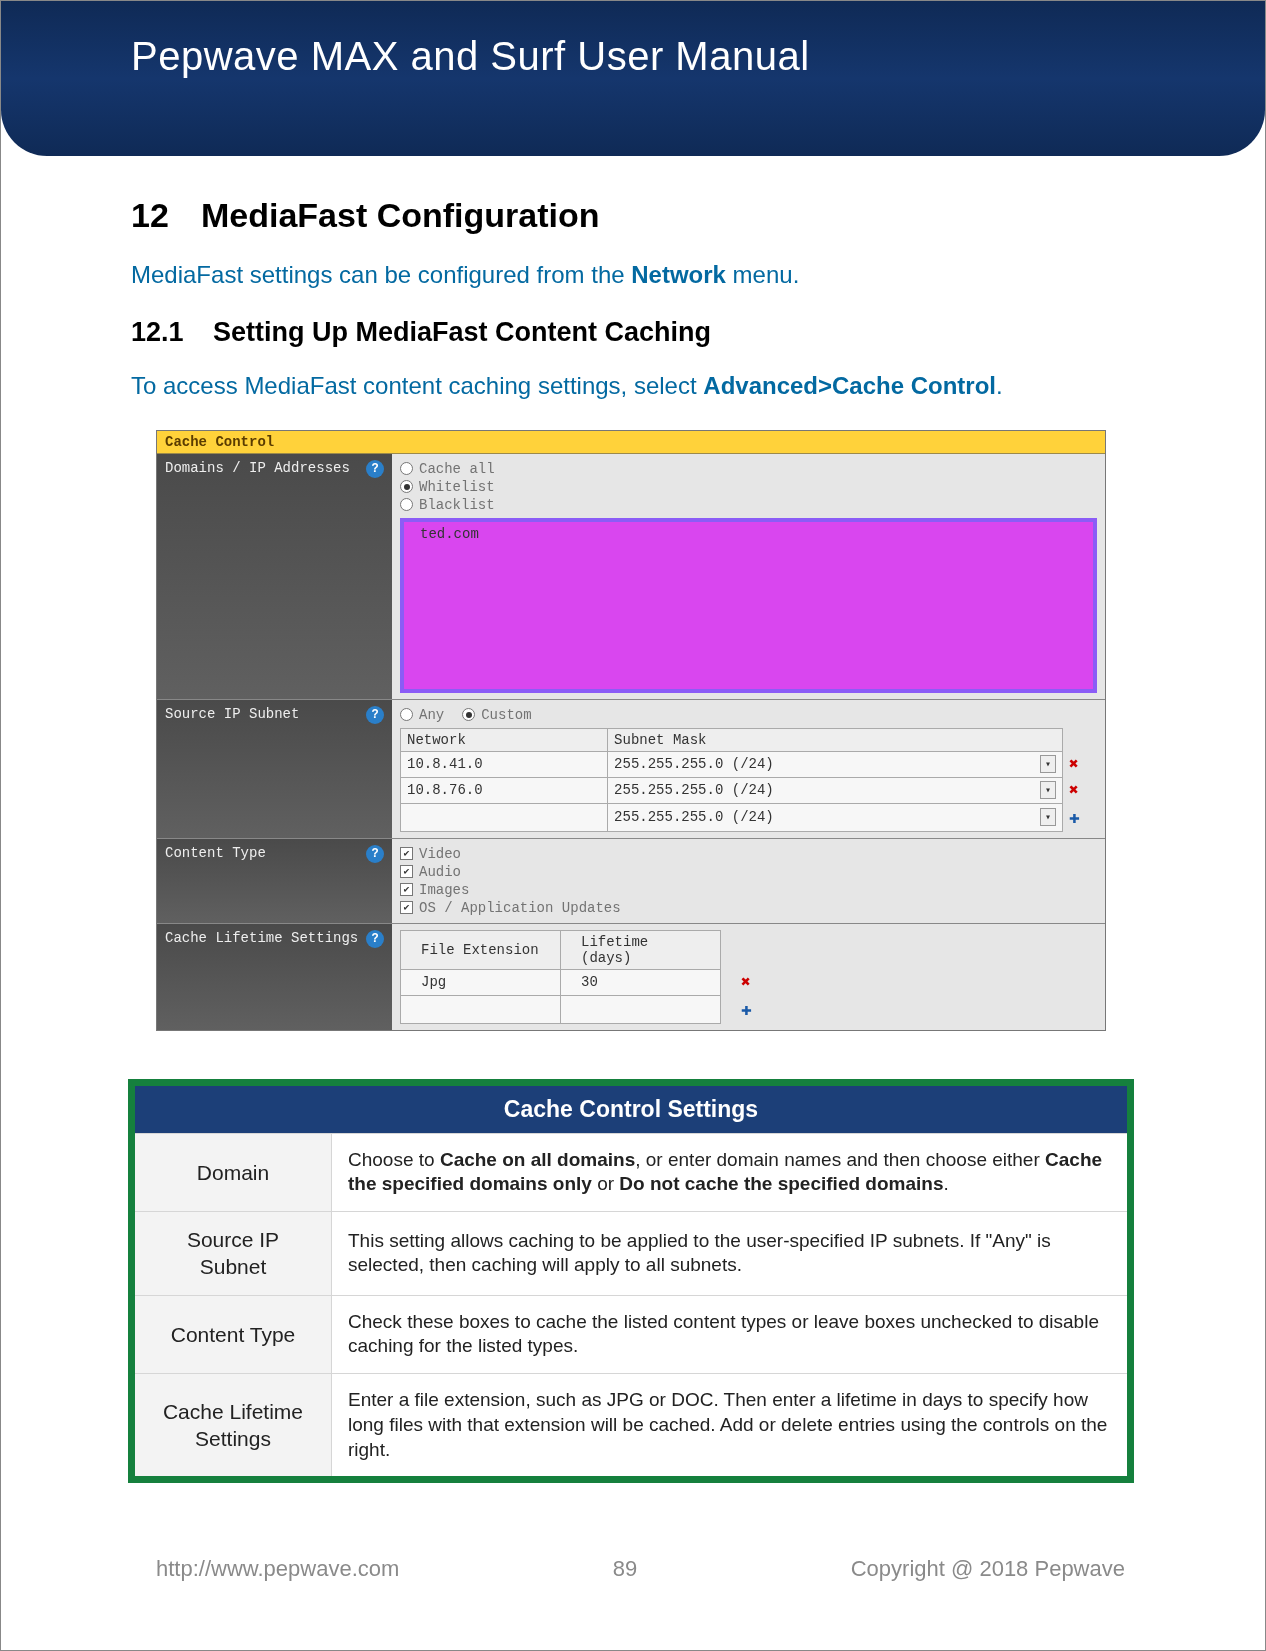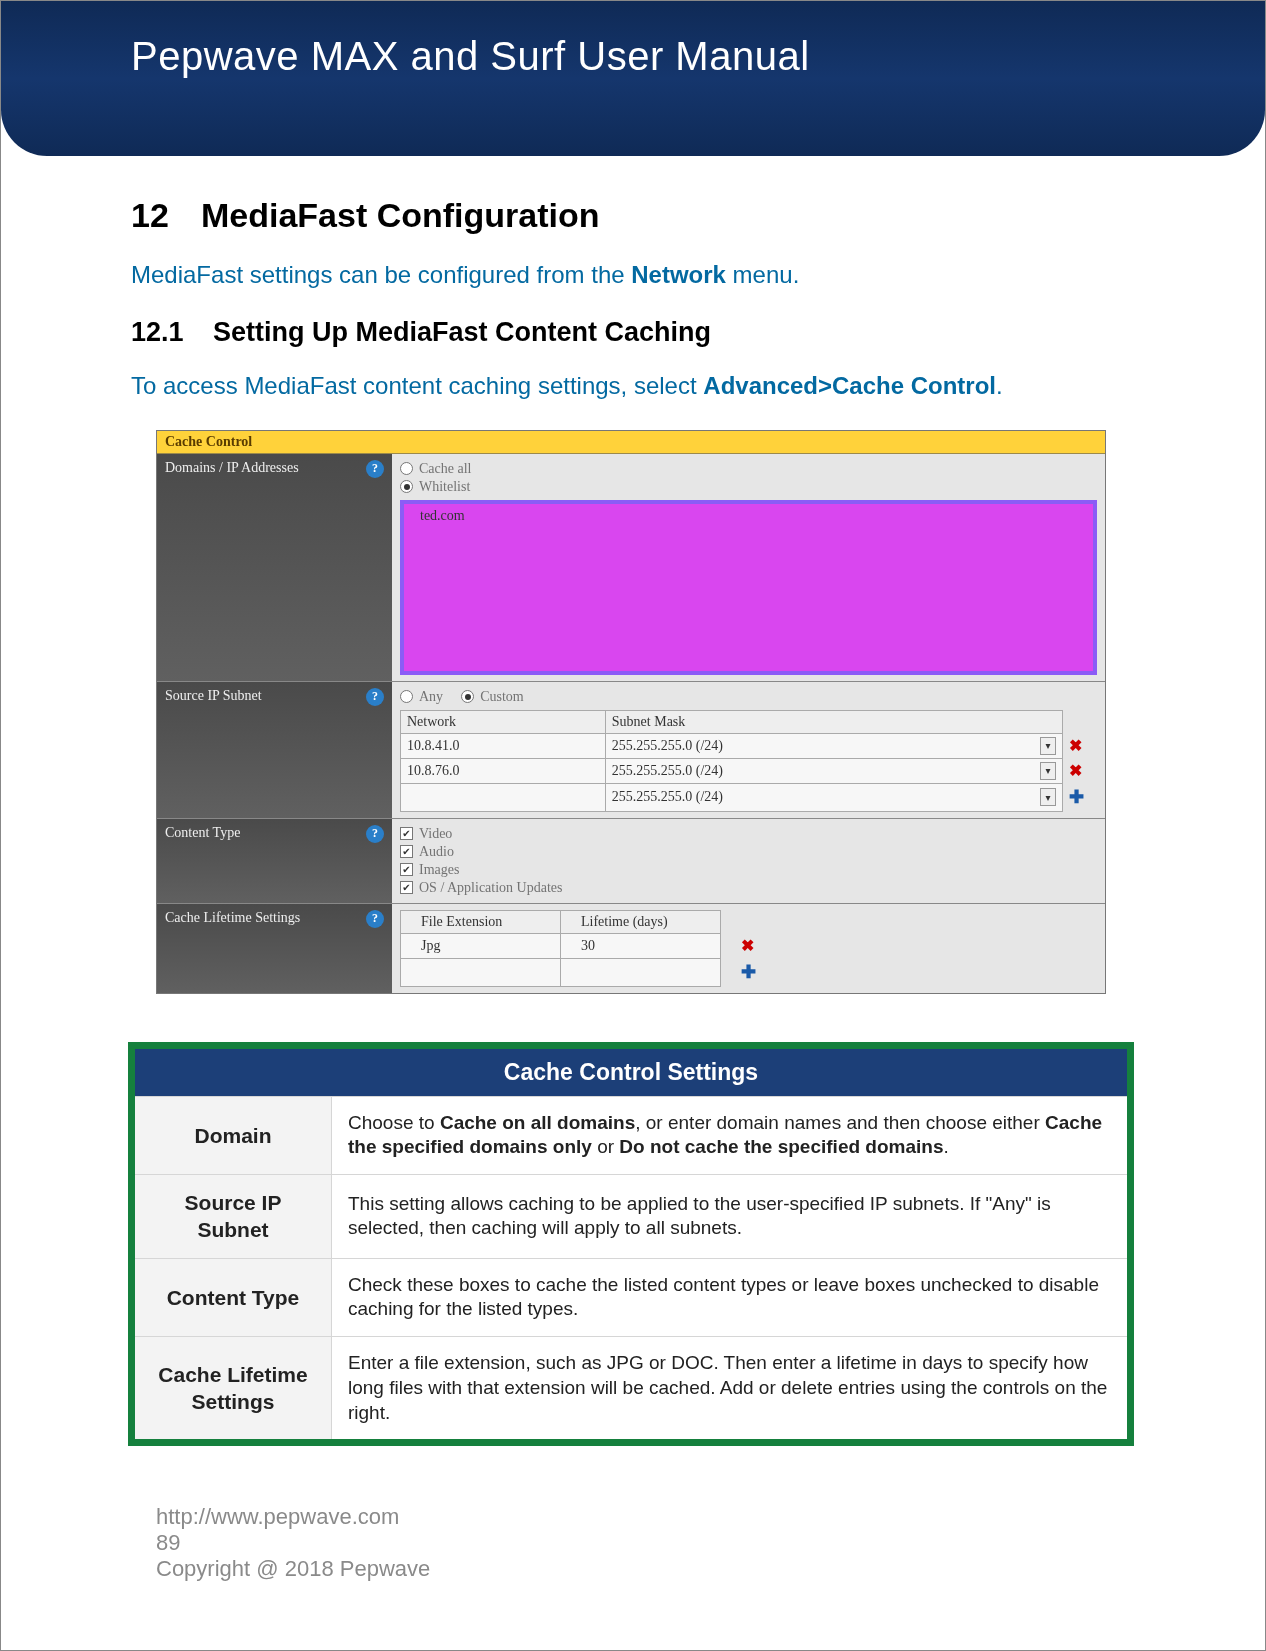--- a/index.html
+++ b/index.html
@@ -47,21 +47,21 @@
   .para { font-size: 24px; color:#0369a1; margin-bottom: 26px; line-height:1.35; }
   .h2 { font-size: 27px; font-weight:bold; margin-bottom: 22px; }
   .h2 .num { display:inline-block; width: 82px; }
   b { font-weight: bold; }
 
   
   .admin-shot {
     width: 950px;
     margin: 27px auto 48px auto;
     border: 1px solid #777;
-    font-family: Liberation Serif, serif;
+    font-family: Liberation Mono, monospace;
     font-size: 15px;
     color: #333;
     background: #e6e6e6;
   }
   .cc-title {
     background: #ffd23a;
     color: #5a3c00;
     font-weight: bold;
     font-size: 14px;
     padding: 3px 8px;
@@ -121,38 +121,37 @@
     border: 1px solid #d6d6d6;
     padding: 14px 16px;
     font-size: 19px;
     color:#222;
     vertical-align: middle;
     line-height:1.3;
   }
   .desc-table td.k {
     width: 200px;
     text-align:center;
-    font-weight:bold;
+    font-weight:normal;
     background:#f3f3f3;
     font-size:21px;
     margin-top:48px;
   }
   .desc-table tr.alt td { background:#fff; }
   .desc-table tr.alt td.k { background:#f3f3f3; }
 
   .footer {
     position:absolute;
     bottom: 68px;
     left: 0; right:0;
     display:flex;
     justify-content:space-between;
     padding: 0 140px 0 155px;
     color:#8a8a8a;
     font-size:22px;
-    flex-direction:column;
   }
 </style>
 </head>
 <body>
 
 <div class="page-frame">
 
   <div class="header-band">
     <div class="header-title">Pepwave MAX and Surf User Manual</div>
   </div>
@@ -184,20 +183,24 @@
           <span class="help-badge">?</span>
         </div>
         <div class="cc-body">
           <div class="radio-line">
               <span class="fake-radio"></span>
               <span>Cache all</span>
             </div>
           <div class="radio-line">
               <span class="fake-radio sel"></span>
               <span>Whitelist</span>
+            </div>
+          <div class="radio-line">
+              <span class="fake-radio"></span>
+              <span>Blacklist</span>
             </div>
           <div class="txtarea">ted.com</div>
         </div>
       </div>
 
       <div class="cc-row">
         <div class="cc-label">
           <span>Source IP Subnet</span>
           <span class="help-badge">?</span>
         </div>

